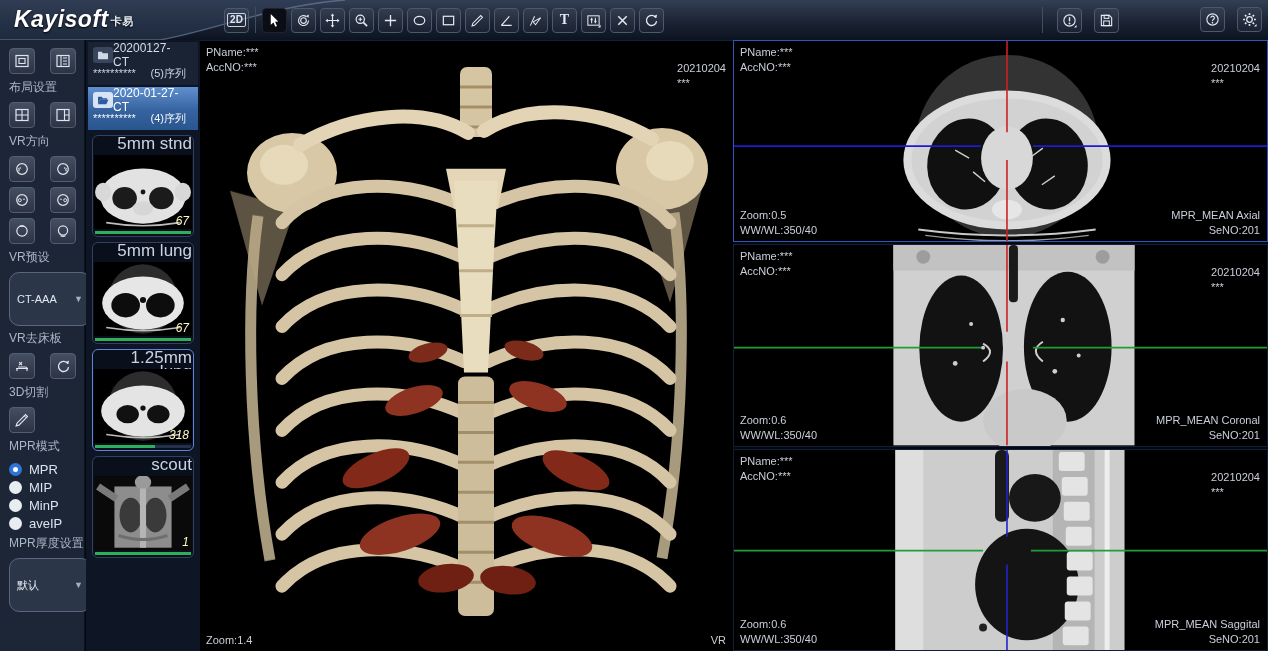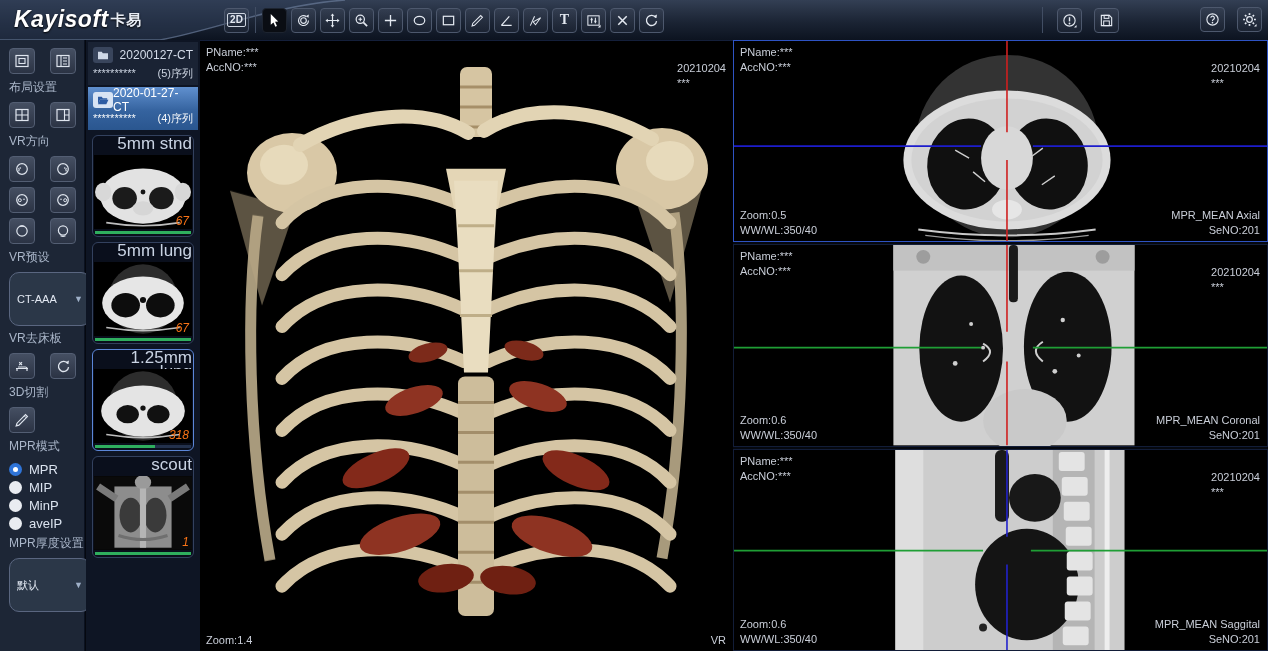--- a/index.html
+++ b/index.html
@@ -5,21 +5,21 @@
   html,body{margin:0;padding:0;background:#000;}
   .app{position:relative;width:1268px;height:651px;overflow:hidden;background:#05080f;
        font-family:"Liberation Sans",sans-serif;-webkit-font-smoothing:antialiased;}
 
   
   .topbar{position:absolute;left:0;top:0;width:1268px;height:40px;
           background:linear-gradient(180deg,#333f54 0%,#1b2434 55%,#0c1320 100%);}
   .swoosh{position:absolute;left:0;top:0;pointer-events:none;}
   .brand{position:absolute;left:14px;top:6px;color:#fff;font-weight:bold;font-style:italic;
          font-size:23px;letter-spacing:.5px;text-shadow:0 1px 2px #000;}
-  .brand .cn{font-size:15px;font-style:normal;margin-left:2px;vertical-align:2px;color:#e8edf5;}
+  .brand .cn{font-size:11px;font-style:normal;margin-left:2px;vertical-align:2px;color:#e8edf5;}
   .toolbar{position:absolute;left:224px;top:7px;display:flex;gap:4px;align-items:center;}
   .tb-right1{position:absolute;left:1040px;top:7px;display:flex;gap:12px;align-items:center;}
   .tb-right2{position:absolute;right:6px;top:7px;display:flex;gap:12px;align-items:center;}
   .tool-btn{width:25px;height:25px;border-radius:4px;border:1px solid #4d586d;
             background:linear-gradient(180deg,#47516455,#2830405e);display:flex;align-items:center;
             justify-content:center;color:#e4e9f1;font-size:12px;padding:0;cursor:pointer;box-sizing:border-box;}
   .tool-btn svg{display:block;}
   .tool-btn.active{background:#0a0d13;border-color:#1d2430;}
   .tb-div{width:1px;height:26px;background:#414d63;margin:0 2px;}
   .t2d{font-size:10px;font-weight:bold;border:1px solid #cdd4df;border-radius:2px;padding:0 2px;line-height:12px;}
@@ -38,33 +38,33 @@
                justify-content:space-between;padding:16px 7px;width:66px;cursor:pointer;margin-bottom:4px;}
   .chev{font-size:9px;color:#9fb0c8;}
   .radio-row{display:flex;align-items:center;gap:7px;height:17px;margin:1px 0;cursor:pointer;}
   .radio{width:13px;height:13px;border-radius:50%;background:#e9ecf1;position:relative;flex:0 0 13px;}
   .radio.checked{background:#2f74d8;}
   .radio.checked::after{content:"";position:absolute;left:4px;top:4px;width:5px;height:5px;border-radius:50%;background:#fff;}
   .radio-label{font-size:13px;color:#dbe3ef;}
 
   
   .series-col{position:absolute;left:86px;top:40px;width:114px;bottom:0;background:#0e1524;overflow:hidden;}
-  .study{margin:2px 2px 0 2px;padding:3px 5px 4px 5px;background:#1a2334;color:#d4dce9;cursor:pointer;}
+  .study{margin:2px 2px 0 2px;padding:3px 12px 4px 5px;background:#1a2334;color:#d4dce9;cursor:pointer;}
   .study.selected{background:linear-gradient(180deg,#6090cf 0%,#35639f 55%,#2a568f 100%);color:#fff;}
   .study-top{display:flex;justify-content:space-between;align-items:center;font-size:12px;height:20px;}
   .study-bot{display:flex;justify-content:space-between;align-items:center;font-size:11px;height:16px;opacity:.95;}
   .folder-btn{width:20px;height:16px;border-radius:3px;background:#39455c;display:flex;align-items:center;justify-content:center;flex:0 0 20px;}
   .study.selected .folder-btn{background:#d8e4f4;}
   .thumb{width:102px;margin:5px auto 0 auto;border:1px solid #33415e;border-radius:6px;
          background:#0a0f1c;padding:1px 1px 2px 1px;position:relative;cursor:pointer;box-sizing:border-box;}
   .thumb.selected{border-color:#5b86d8;}
   .thumb-label{text-align:right;font-size:17px;color:#c9d3e3;height:18px;line-height:14px;overflow:hidden;}
   .thumb-img{height:74px;position:relative;background:#000;overflow:hidden;}
   .thumb-img svg{position:absolute;left:0;top:0;}
-  .thumb-num{position:absolute;right:3px;bottom:1px;color:#f97316;font-size:12px;font-style:italic;}
+  .thumb-num{position:absolute;right:3px;bottom:1px;color:#fef9c3;font-size:12px;font-style:italic;}
   .thumb-bar{height:3px;background:#23314c;margin:2px 1px 0 1px;}
   .thumb-bar i{display:block;height:100%;background:#2fae5e;}
 
   
   .vr-view{position:absolute;left:200px;top:40px;width:533px;height:611px;background:#000;
            border-top:1px solid #141f3a;box-sizing:border-box;}
   .mpr-col{position:absolute;left:733px;top:40px;width:535px;height:611px;display:flex;
            flex-direction:column;gap:2px;background:#05080f;}
   .panel{position:relative;flex:1;background:#000;border:1px solid #121d38;box-sizing:border-box;overflow:hidden;}
   .panel.active{border-color:#2e53c4;}

